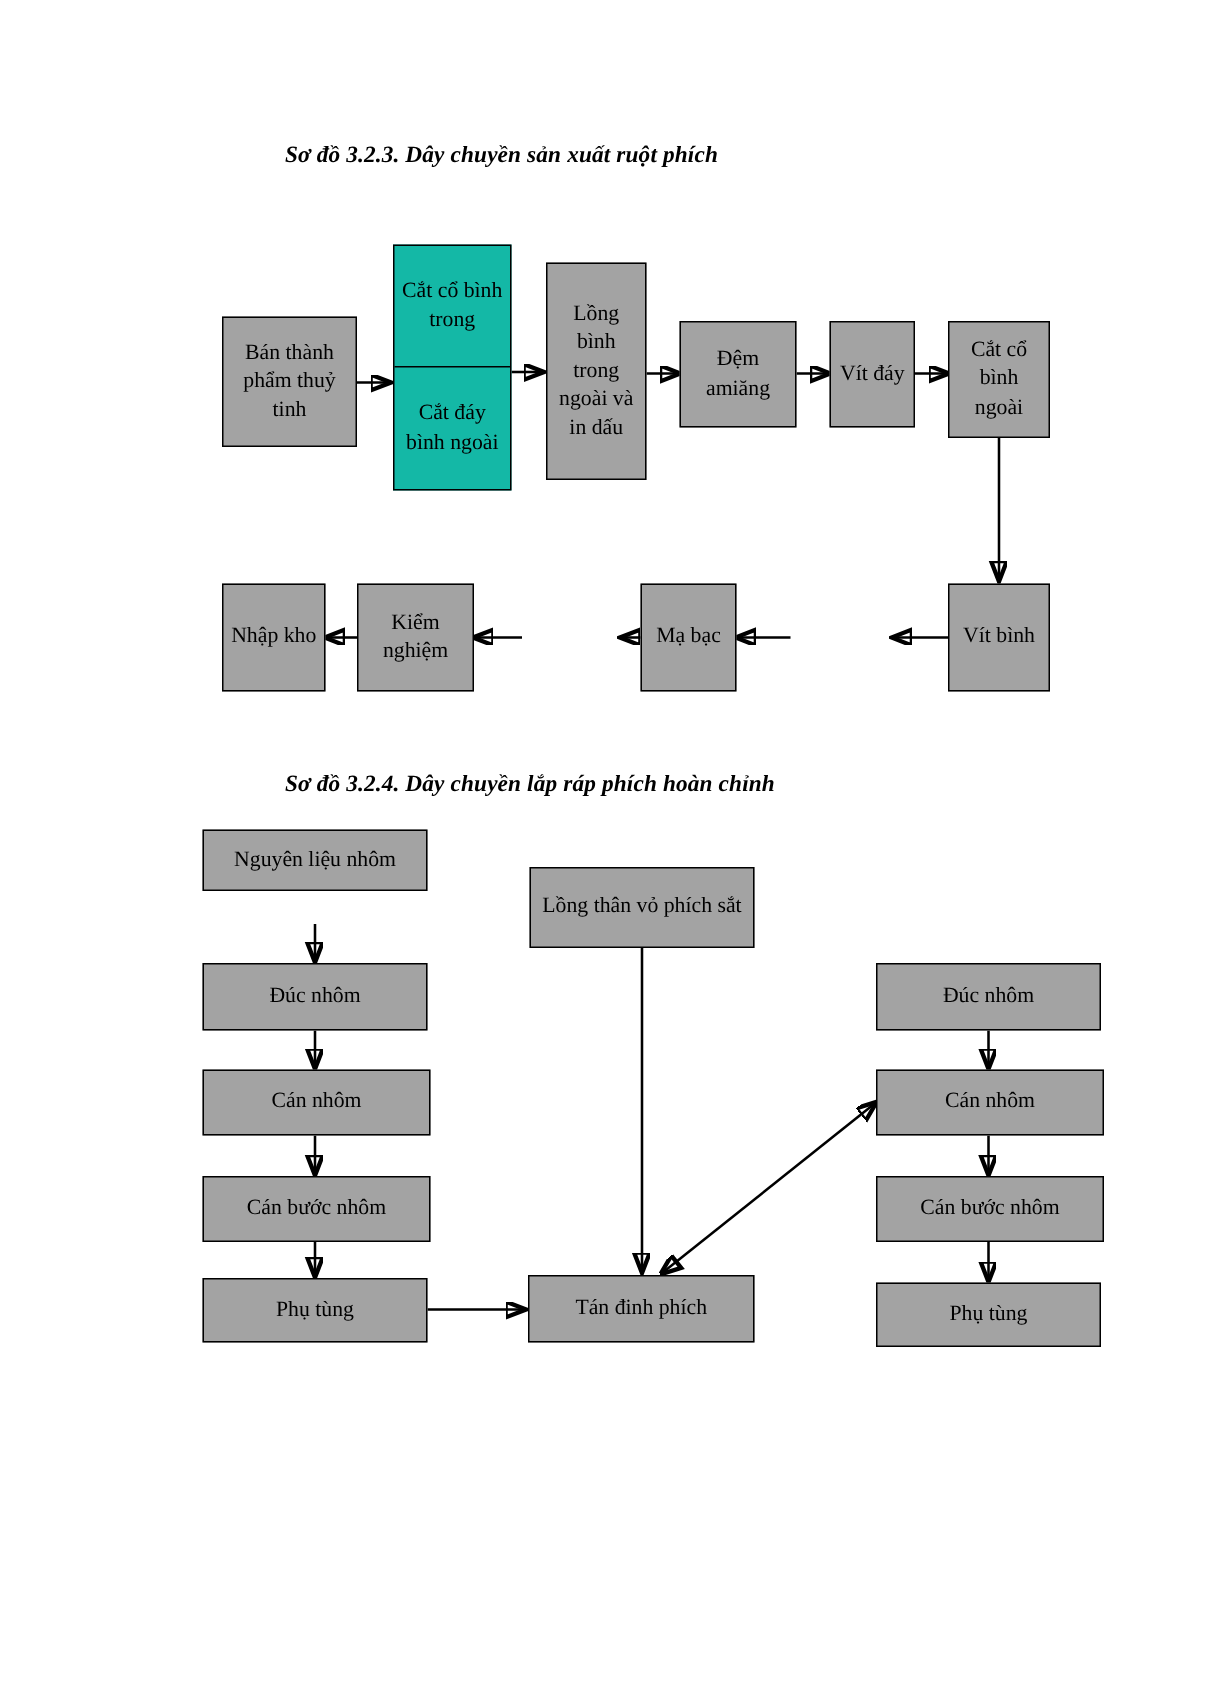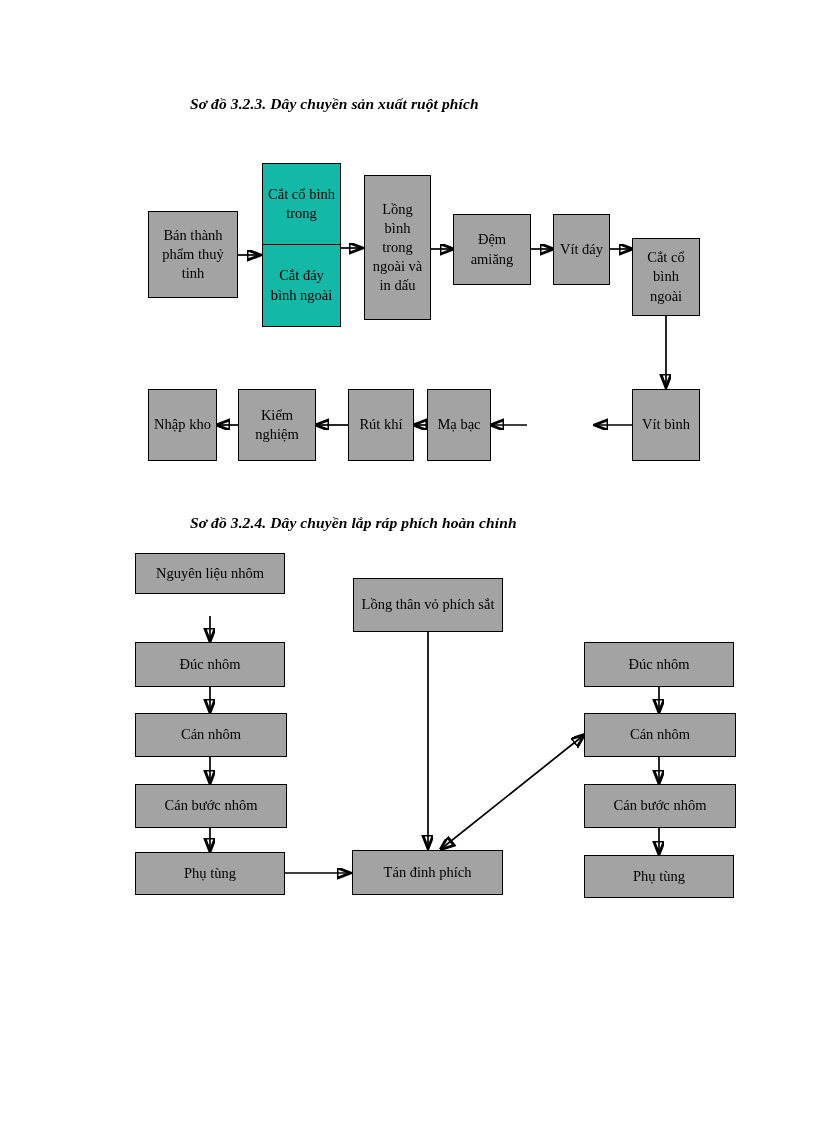--- a/index.html
+++ b/index.html
@@ -143,28 +143,27 @@
     <div class="cell top">Cắt cổ bình trong</div>
     <div class="cell">Cắt đáy bình ngoài</div>
   </div>
 
   <div class="node tall" style="left:364px; top:175px; width:67px; height:145px;">Lồng bình trong ngoài và in dấu</div>
 
   <div class="node" style="left:453px; top:214px; width:78px; height:71px;">Đệm amiăng</div>
 
   <div class="node" style="left:553px; top:214px; width:57px; height:71px;">Vít đáy</div>
 
-  <div class="node" style="left:632px; top:214px; width:68px; height:78px;margin-top:24px;">Cắt cổ bình ngoài</div>
+  <div class="node" style="left:632px; top:214px; width:68px; height:78px;">Cắt cổ bình ngoài</div>
 
   <div class="node" style="left:632px; top:389px; width:68px; height:72px;">Vít bình</div>
 
 
   <div class="node" style="left:427px; top:389px; width:64px; height:72px;">Mạ bạc</div>
 
-  <div class="node" style="left:348px; top:389px; width:66px; height:72px;">Rút khí</div>
 
   <div class="node" style="left:238px; top:389px; width:78px; height:72px;">Kiểm nghiệm</div>
 
   <div class="node" style="left:148px; top:389px; width:69px; height:72px;">Nhập kho</div>
 
   <div class="diagram-title" id="title-324">Sơ đồ 3.2.4. Dây chuyền lắp ráp phích hoàn chỉnh</div>
 
   <div class="node" style="left:135px; top:553px; width:150px; height:41px;">Nguyên liệu nhôm</div>
 
   <div class="node" style="left:135px; top:642px; width:150px; height:45px;">Đúc nhôm</div>

